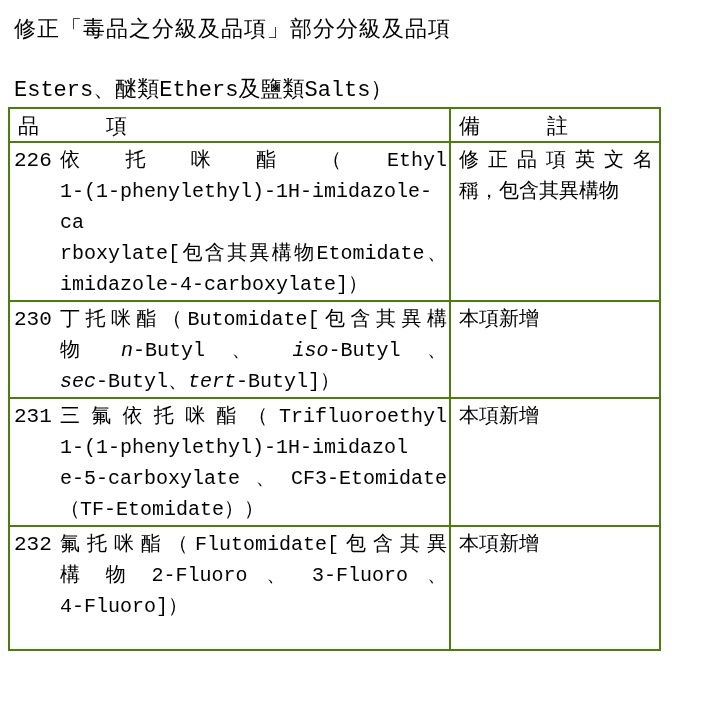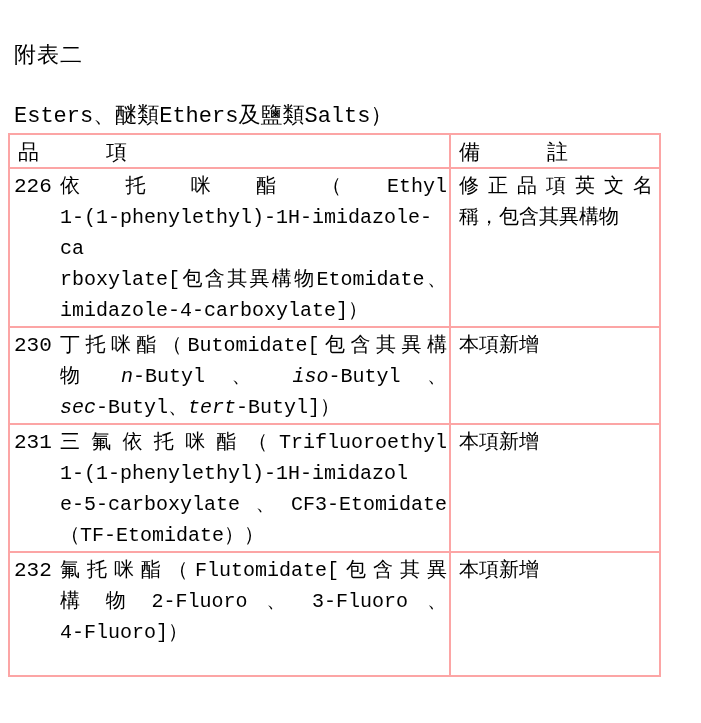--- a/index.html
+++ b/index.html
@@ -49,21 +49,21 @@
     text-align-last: left;
   }
   table.revision {
     border-collapse: collapse;
     table-layout: fixed;
     width: 651px;
     margin: 0 0 0 -6px;
   }
   table.revision th,
   table.revision td {
-    border: 2px solid #fca5a5;
+    border: 2px solid #4d7c0f;
     vertical-align: top;
     box-sizing: border-box;
   }
   table.revision th {
     font-weight: normal;
     text-align: left;
     font-size: 21px;
     height: 34px;
     padding: 3px 4px 0 8px;
     letter-spacing: 1px;
@@ -96,22 +96,22 @@
     line-height: 31px;
   }
   .remark-text { width: 100%; }
   i { font-style: italic; }
 </style>
 </head>
 <body>
 
 <div class="page">
 
-
-  <div class="attachment-label">附表二</div>
+  <div class="doc-title">修正「毒品之分級及品項」部分分級及品項</div>
+
 
   <div class="intro">
       <div class="tl tl-last">Esters、醚類Ethers及鹽類Salts）</div>
     </div>
 
   <table class="revision">
     <colgroup>
       <col style="width:441px">
       <col style="width:210px">
     </colgroup>

